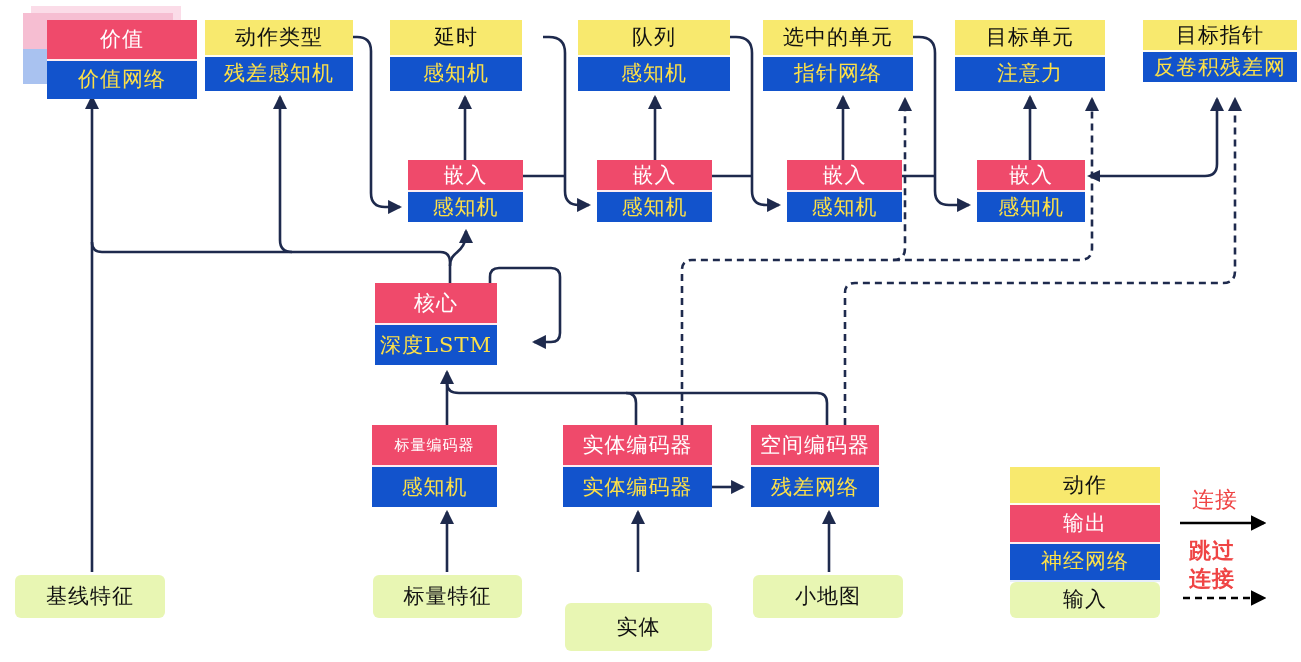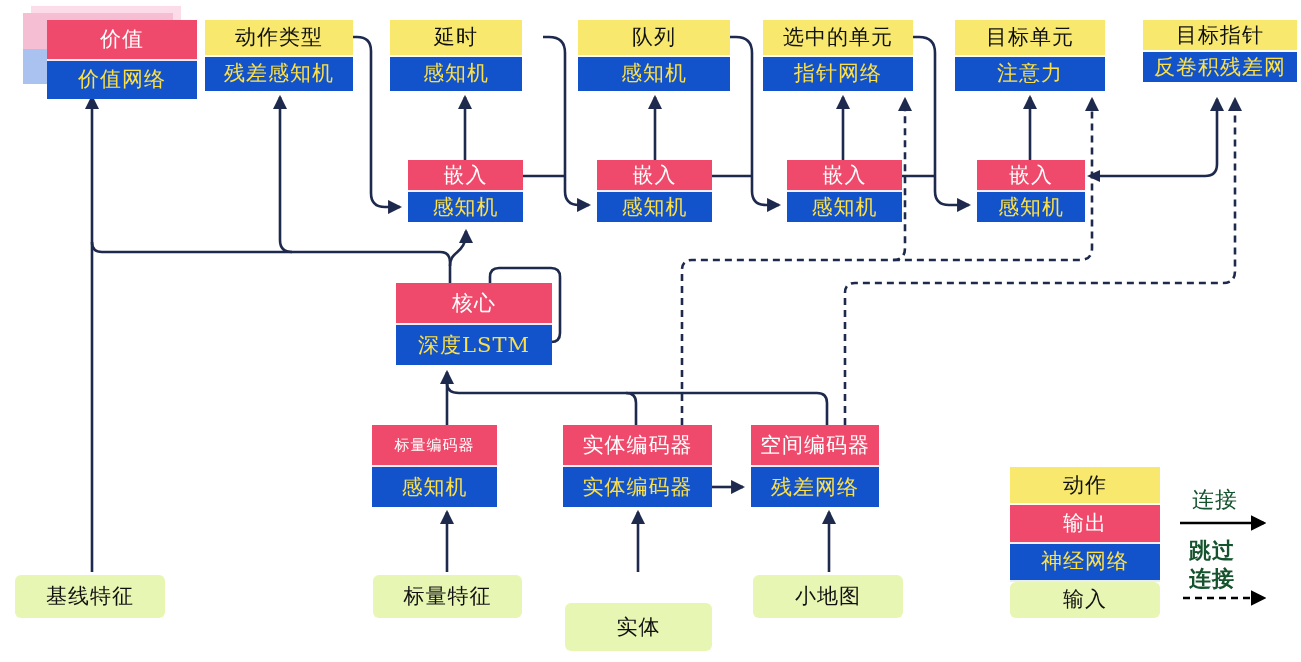--- a/index.html
+++ b/index.html
@@ -14,21 +14,21 @@
   .half.seam{border-bottom:2px solid rgba(255,255,255,.9);}
   .yellow{background:var(--yellow);color:#101010;}
   .red{background:var(--red);color:#ffffff;}
   .blue{background:var(--blue);color:#fde047;}
   .green{background:var(--green);color:#101010;border-radius:6px;}
   .shadow{position:absolute;z-index:0;display:flex;flex-direction:column;}
   .shadow .p1{flex:1;background:var(--shadow_pink_1);}
   .shadow .b1{flex:1;background:var(--shadow_blue_1);}
   .shadow2 .p1{background:var(--shadow_pink_2);}
   .shadow2 .b1{background:var(--shadow_blue_2);}
-  .legend-label{position:absolute;z-index:2;color:#14532d;font-size:22px;letter-spacing:1px;
+  .legend-label{position:absolute;z-index:2;color:#ef4444;font-size:22px;letter-spacing:1px;
                 text-align:center;line-height:1.25;white-space:nowrap;}
 </style>
 </head>
 <body>
 
 <div class="canvas">
 
   <svg class="wires" width="1301" height="662" viewBox="0 0 1301 662">
     <defs>
       <marker id="arr" viewBox="0 0 10 10" refX="8.5" refY="5" markerWidth="5.4" markerHeight="5.4" orient="auto">
@@ -142,21 +142,21 @@
   </div>
   <div class="node" style="left:787px;top:160px;width:115px;height:62px;">
     <div class="half red seam">嵌入</div>
     <div class="half blue">感知机</div>
   </div>
   <div class="node" style="left:977px;top:160px;width:108px;height:62px;">
     <div class="half red seam">嵌入</div>
     <div class="half blue">感知机</div>
   </div>
 
-  <div class="node" style="left:396px;top:283px;width:156px;height:82px;">
+  <div class="node" style="left:375px;top:283px;width:122px;height:82px;">
     <div class="half red seam">核心</div>
     <div class="half blue">深度LSTM</div>
   </div>
 
   <div class="node" style="left:372px;top:425px;width:125px;height:82px;">
     <div class="half red seam" style="font-size:15px;">标量编码器</div>
     <div class="half blue">感知机</div>
   </div>
   <div class="node" style="left:563px;top:425px;width:149px;height:82px;">
     <div class="half red seam">实体编码器</div>

